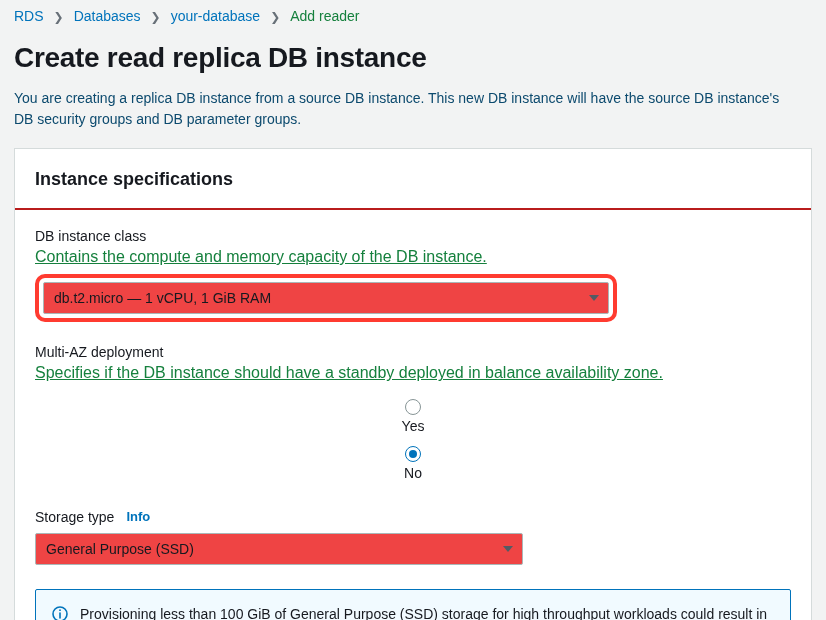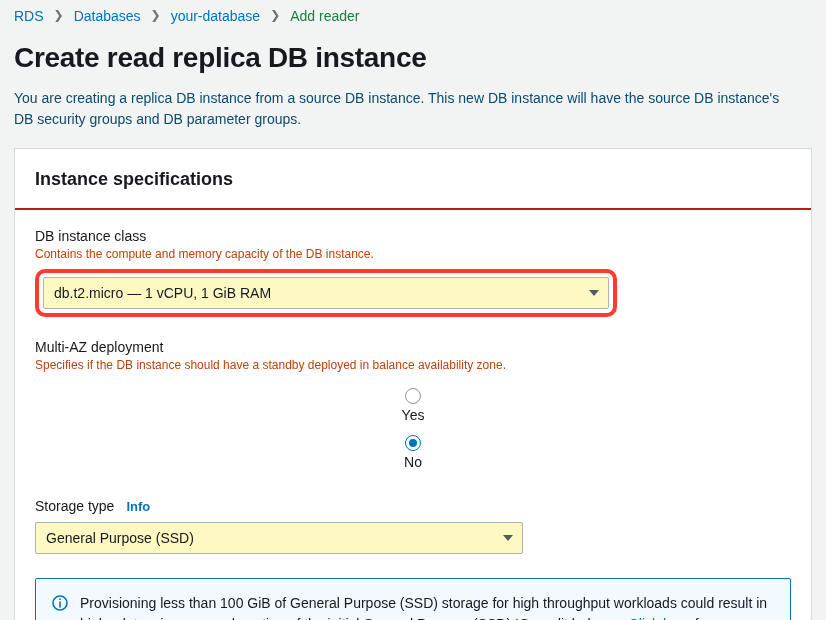--- a/index.html
+++ b/index.html
@@ -5,21 +5,21 @@
     * { box-sizing: border-box; margin: 0; padding: 0; }
     body {
       font-family: "Amazon Ember", "Helvetica Neue", Arial, sans-serif;
       background: #f2f3f3;
       color: #16191f;
       padding: 6px 14px 14px 14px;
       font-size: 14px;
     }
     .breadcrumb {
       display: flex;
-      align-items: flex-start;
+      align-items: flex-end;
       gap: 10px;
       padding: 2px 0 18px 0;
       font-size: 14px;
     }
     .breadcrumb a {
       color: #0073bb;
       text-decoration: none;
     }
     .breadcrumb .sep { color: #687078; font-size: 12px; }
     .breadcrumb .current { color: #15803d; }
@@ -54,35 +54,36 @@
       padding: 18px 20px 24px 20px;
     }
     .field { margin-bottom: 22px; }
     .field-label {
       font-size: 14px;
       font-weight: 400;
       color: #16191f;
       margin-bottom: 2px;
     }
     .field-help {
-      font-size: 12px;
-      color: #c2410c;
+      font-size: 16px;
+      color: #15803d;
       margin-bottom: 6px;
       line-height: 1.4;
+      text-decoration: underline;
     }
     .select {
       width: 488px;
       max-width: 100%;
       position: relative;
     }
     .select-inner {
       border: 1px solid #aab7b8;
       border-radius: 2px;
       padding: 7px 30px 7px 10px;
-      background: #fef9c3;
+      background: #ef4444;
       cursor: pointer;
       font-size: 14px;
       display: flex;
       align-items: center;
     }
     .select-caret {
       position: absolute;
       right: 10px;
       top: 50%;
       transform: translateY(-50%);
@@ -122,21 +123,21 @@
     .radio.checked::after {
       content: "";
       position: absolute;
       left: 3px; top: 3px;
       width: 8px; height: 8px;
       background: #0073bb;
       border-radius: 50%;
     }
     .label-row {
       display: flex;
-      align-items: center;
+      align-items: flex-start;
       gap: 12px;
     }
     .info-link {
       color: #0073bb;
       font-size: 13px;
       font-weight: 700;
       text-decoration: none;
     }
     .alert {
       display: flex;

